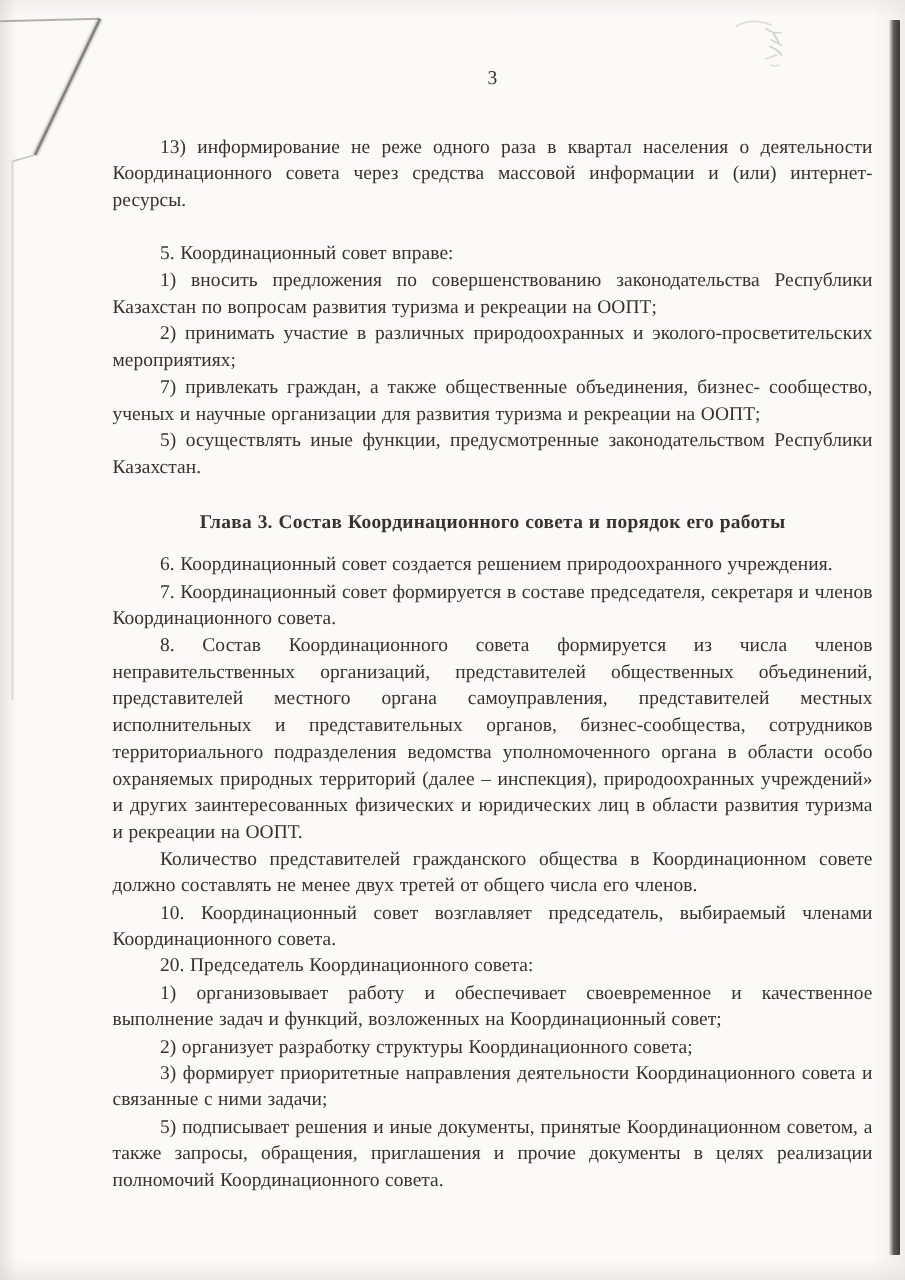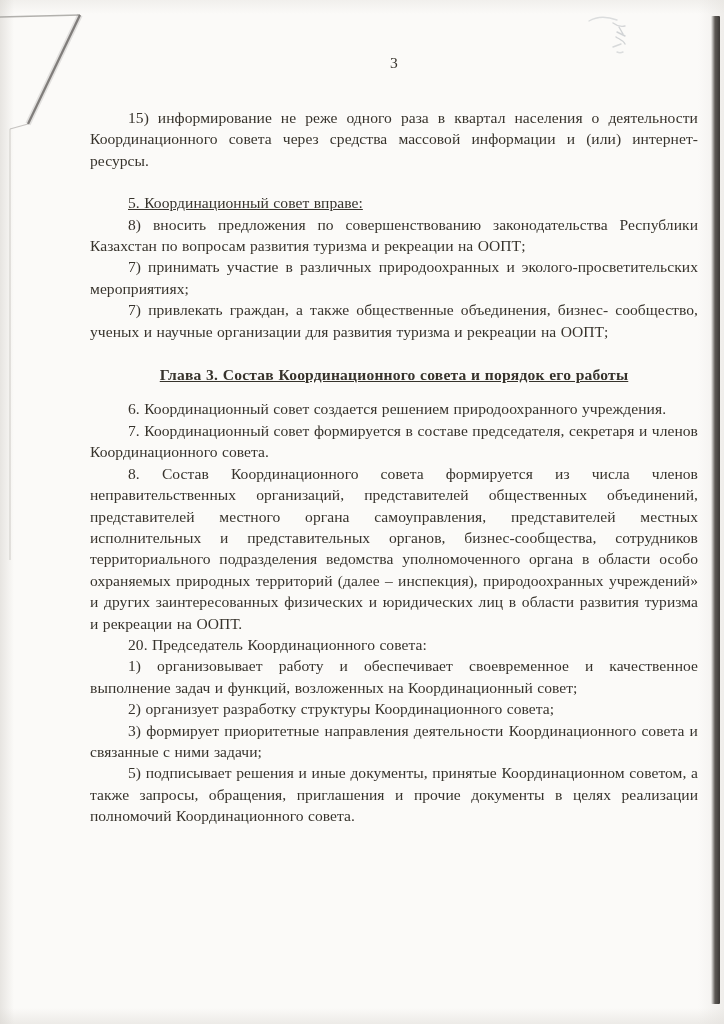--- a/index.html
+++ b/index.html
@@ -23,24 +23,24 @@
     text-align:center;font-size:15.6px;line-height:21px;
   }
   .text-block{
     position:absolute;left:90px;top:107px;width:608px;
     font-size:15.55px;line-height:21.4px;
     text-align:justify;
     letter-spacing:.05px;
     word-spacing:.5px;
   }
   .text-block p{margin:0;text-indent:38px;}
-  .text-block p.gap-top{margin-top:21px;text-decoration:underline;}
+  .text-block p.gap-top{margin-top:21px;}
   .text-block p.heading{
     text-indent:0;text-align:center;font-weight:bold;
-    margin:22px 0 13px 0;letter-spacing:.2px;text-decoration:underline;
+    margin:22px 0 13px 0;letter-spacing:.2px;
   }
   .scanner-band{
     position:absolute;right:4px;top:16px;height:988px;width:9px;
     background:linear-gradient(to right, rgba(66,62,58,0) 0%, rgba(66,62,58,.85) 45%, rgba(48,45,42,.95) 100%);
     border-radius:1px;
     filter:blur(.5px);
   }
   .fold-artifact{position:absolute;left:0;top:0;}
   .stamp-smudge{position:absolute;left:583px;top:5px;opacity:.6;filter:blur(.4px);}
 </style>
@@ -69,29 +69,32 @@
       <path d="M34,47 c2,1 4,1 6,0" opacity=".45"></path>
     </g>
   </svg>
 
   <div class="scanner-band"></div>
 
   <div class="scan-soft">
     <div class="page-number">3</div>
 
     <main class="text-block" id="doc-body">
-        <p class="para">15) информирование не реже одного раза в квартал населения о деятельности Координационного совета через средства массовой информации и (или) интернет-ресурсы.</p>
+        <p class="para">13) информирование не реже одного раза в квартал населения о деятельности Координационного совета через средства массовой информации и (или) интернет-ресурсы.</p>
         <p class="para gap-top">5. Координационный совет вправе:</p>
-        <p class="para">8) вносить предложения по совершенствованию законодательства Республики Казахстан по вопросам развития туризма и рекреации на ООПТ;</p>
-        <p class="para">7) принимать участие в различных природоохранных и эколого-просветительских мероприятиях;</p>
+        <p class="para">1) вносить предложения по совершенствованию законодательства Республики Казахстан по вопросам развития туризма и рекреации на ООПТ;</p>
+        <p class="para">2) принимать участие в различных природоохранных и эколого-просветительских мероприятиях;</p>
         <p class="para">7) привлекать граждан, а также общественные объединения, бизнес- сообщество, ученых и научные организации для развития туризма и рекреации на ООПТ;</p>
+        <p class="para">5) осуществлять иные функции, предусмотренные законодательством Республики Казахстан.</p>
         <p class="heading">Глава 3. Состав Координационного совета и порядок его работы</p>
         <p class="para">6. Координационный совет создается решением природоохранного учреждения.</p>
         <p class="para">7. Координационный совет формируется в составе председателя, секретаря и членов Координационного совета.</p>
         <p class="para">8. Состав Координационного совета формируется из числа членов неправительственных организаций, представителей общественных объединений, представителей местного органа самоуправления, представителей местных исполнительных и представительных органов, бизнес-сообщества, сотрудников территориального подразделения ведомства уполномоченного органа в области особо охраняемых природных территорий (далее – инспекция), природоохранных учреждений» и других заинтересованных физических и юридических лиц в области развития туризма и рекреации на ООПТ.</p>
+        <p class="para">Количество представителей гражданского общества в Координационном совете должно составлять не менее двух третей от общего числа его членов.</p>
+        <p class="para">10. Координационный совет возглавляет председатель, выбираемый членами Координационного совета.</p>
         <p class="para">20. Председатель Координационного совета:</p>
         <p class="para">1) организовывает работу и обеспечивает своевременное и качественное выполнение задач и функций, возложенных на Координационный совет;</p>
         <p class="para">2) организует разработку структуры Координационного совета;</p>
         <p class="para">3) формирует приоритетные направления деятельности Координационного совета и связанные с ними задачи;</p>
         <p class="para">5) подписывает решения и иные документы, принятые Координационном советом, а также запросы, обращения, приглашения и прочие документы в целях реализации полномочий Координационного совета.</p>
       </main>
   </div>
 </div>
 
 </body></html>

